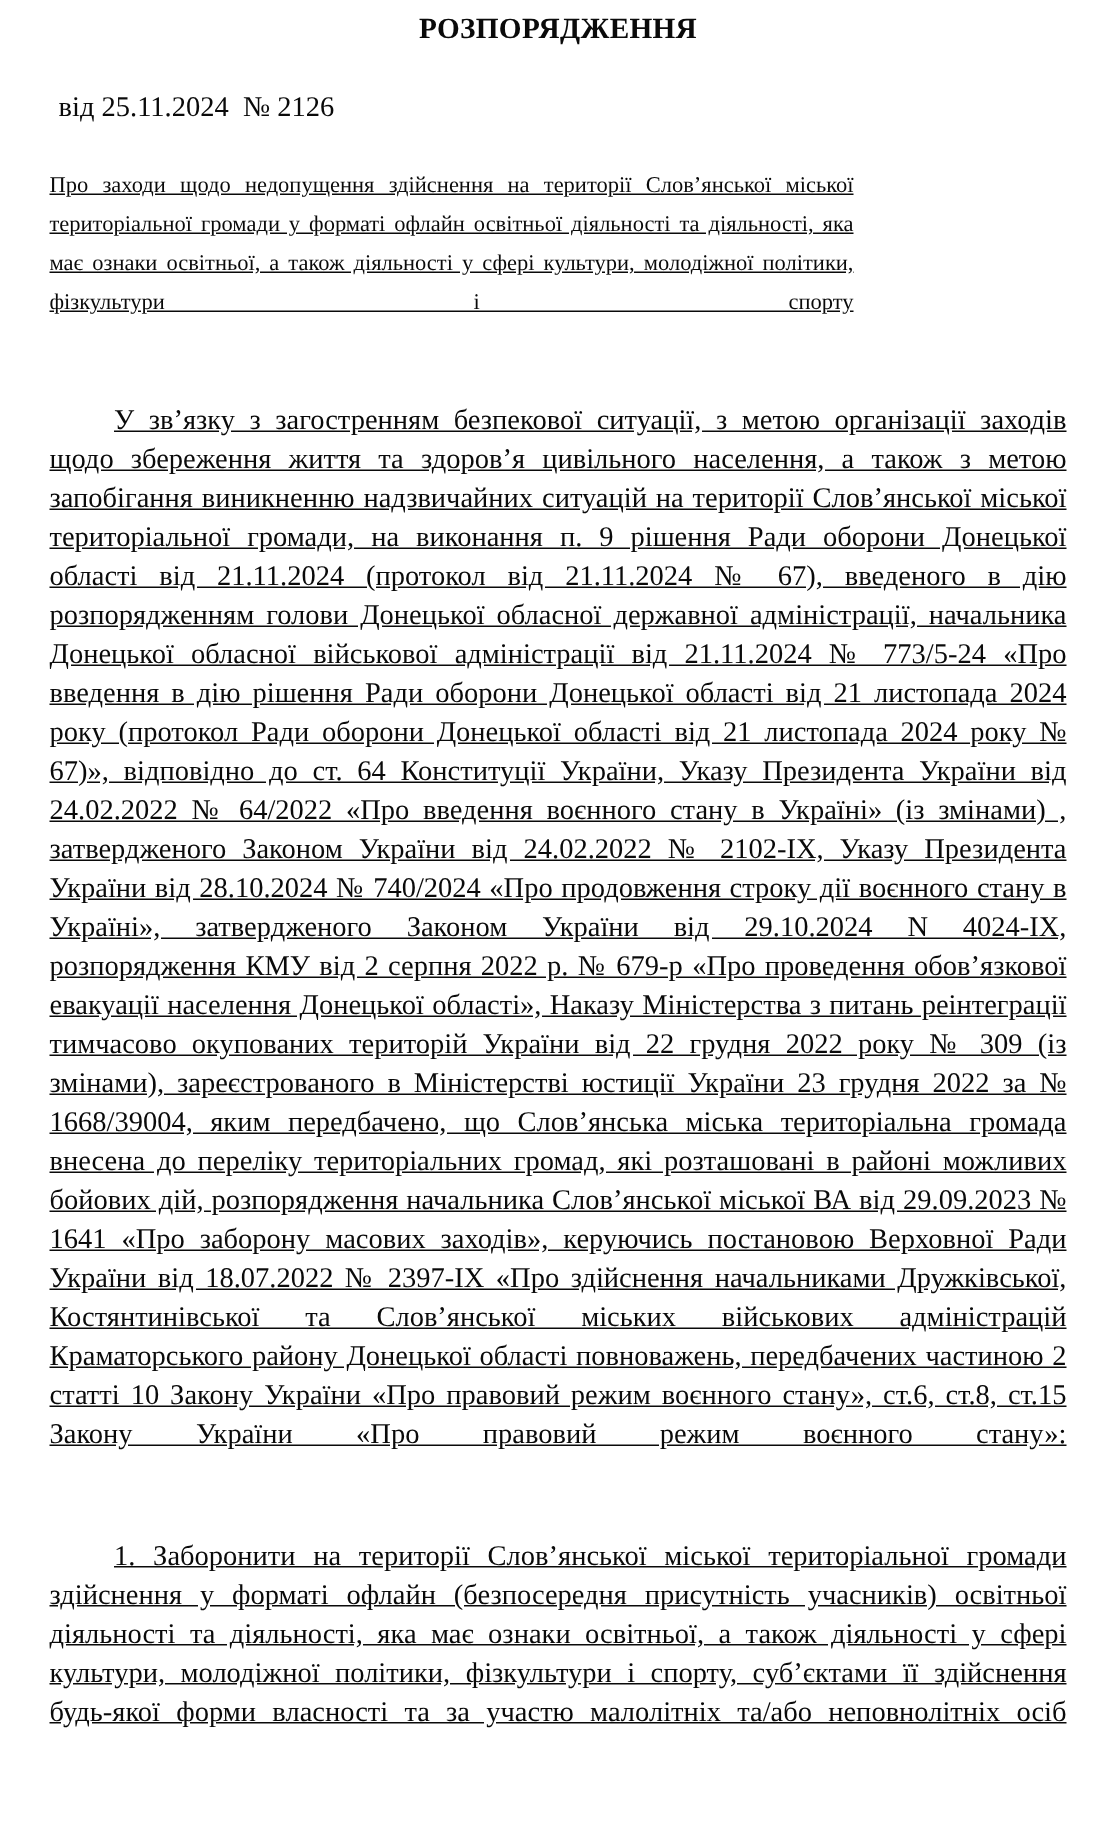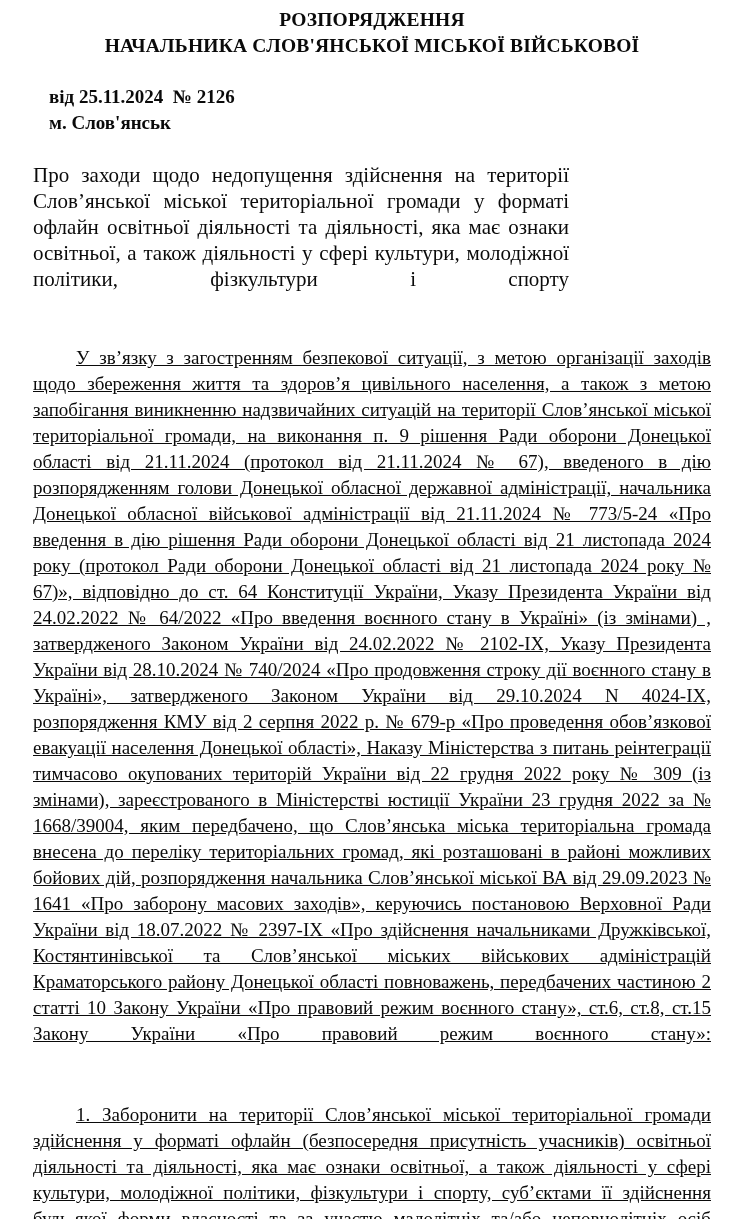--- a/index.html
+++ b/index.html
@@ -36,41 +36,41 @@
     line-height: 25.5px;
     letter-spacing: 0.2px;
   }
   .doc-title .tline {
     display: block;
   }
 
   
   .meta-block {
     margin: 0;
-    padding: 26px 0 0 49px;
+    padding: 26px 0 0 39px;
     font-size: 19px;
     line-height: 25.5px;
-    font-weight: bold;
   }
   .meta-block .mline {
     display: block;
     white-space: pre;
   }
 
   
   .subject {
     margin: 0;
     padding: 27px 0 0 0;
     width: 536px;
     margin-left: 33px;
     text-align: justify;
     text-justify: inter-word;
-    font-size: 21px;
+    font-size: 15px;
     line-height: 26px;
     hyphens: none;
+    text-decoration: underline;
   }
 
   
   .body-block {
     margin: 0;
     padding: 0;
     width: 678px;
     margin-left: 33px;
   }
   .body-par {
@@ -97,26 +97,24 @@
     width: 100%;
   }
 </style>
 </head>
 <body>
 
 <div class="page">
 
   <div class="doc-title">
     <span class="tline">РОЗПОРЯДЖЕННЯ</span>
-    <span class="tline">НАЧАЛЬНИКА СЛОВ'ЯНСЬКОЇ МІСЬКОЇ ВІЙСЬКОВОЇ</span>
   </div>
 
   <div class="meta-block">
     <span class="mline">від 25.11.2024  № 2126</span>
-    <span class="mline">м. Слов'янськ</span>
   </div>
 
   <p class="subject">Про заходи щодо недопущення здійснення на території Слов’янської міської територіальної громади у форматі офлайн освітньої діяльності та діяльності, яка має ознаки освітньої, а також діяльності у сфері культури, молодіжної політики, фізкультури і спорту</p>
 
   <div class="body-block">
     <p class="body-par first">У зв’язку з загостренням безпекової ситуації, з метою організації заходів щодо збереження життя та здоров’я цивільного населення, а також з метою запобігання виникненню надзвичайних ситуацій на території Слов’янської міської територіальної громади, на виконання п. 9 рішення Ради оборони Донецької області від 21.11.2024 (протокол від 21.11.2024 № 67), введеного в дію розпорядженням голови Донецької обласної державної адміністрації, начальника Донецької обласної військової адміністрації від 21.11.2024 № 773/5-24 «Про введення в дію рішення Ради оборони Донецької області від 21 листопада 2024 року (протокол Ради оборони Донецької області від 21 листопада 2024 року № 67)», відповідно до ст. 64 Конституції України, Указу Президента України від 24.02.2022 № 64/2022 «Про введення воєнного стану в Україні» (із змінами) , затвердженого Законом України від 24.02.2022 № 2102-IX, Указу Президента України від 28.10.2024 №  740/2024 «Про продовження строку дії воєнного стану в Україні», затвердженого Законом України від 29.10.2024 N 4024-IX, розпорядження КМУ від 2 серпня 2022 р. №  679-р «Про проведення обов’язкової евакуації населення Донецької області», Наказу Міністерства з питань реінтеграції тимчасово окупованих територій України від 22 грудня 2022 року №  309 (із змінами), зареєстрованого в Міністерстві юстиції України 23 грудня 2022 за № 1668/39004, яким передбачено, що Слов’янська міська територіальна громада внесена до переліку територіальних громад, які розташовані в районі можливих бойових дій, розпорядження начальника Слов’янської міської ВА від 29.09.2023 №  1641 «Про заборону масових заходів», керуючись постановою Верховної Ради України від 18.07.2022 №  2397-IX «Про здійснення начальниками Дружківської, Костянтинівської та Слов’янської міських військових адміністрацій Краматорського району Донецької області повноважень, передбачених частиною 2 статті 10 Закону України «Про правовий режим воєнного стану», ст.6, ст.8, ст.15 Закону України «Про правовий режим воєнного стану»:</p>
     <p class="body-par gap-before">1. Заборонити на території Слов’янської міської територіальної громади здійснення у форматі офлайн (безпосередня присутність учасників) освітньої діяльності та діяльності, яка має ознаки освітньої, а також діяльності у сфері культури, молодіжної політики, фізкультури і спорту, суб’єктами її здійснення будь-якої форми власності та за участю малолітніх та/або неповнолітніх осіб</p>
   </div>
 
 </div>

